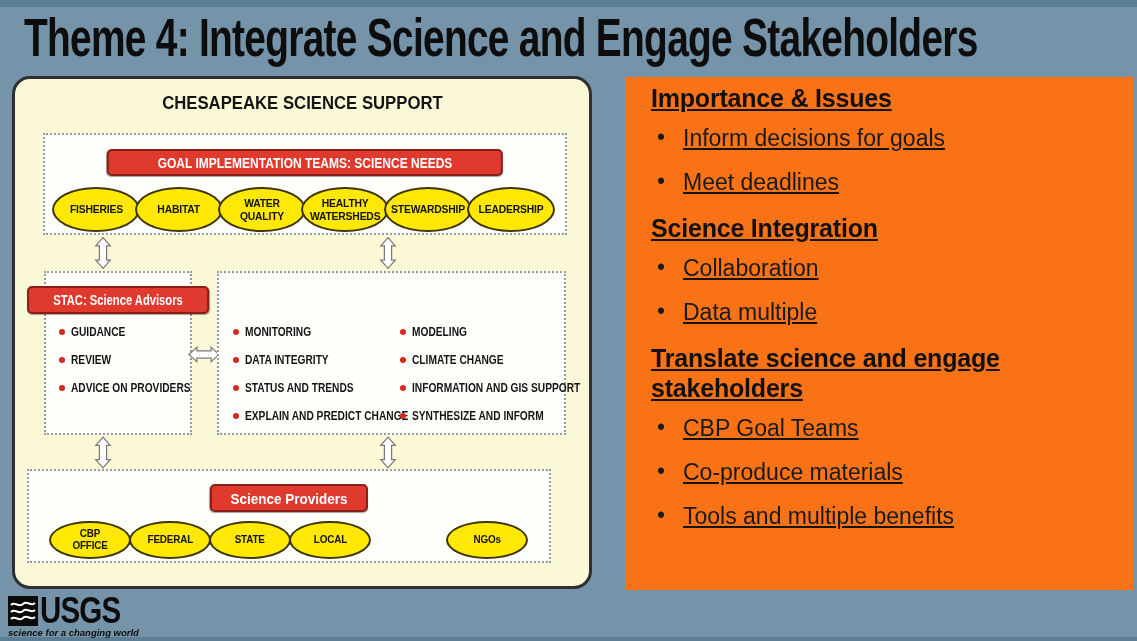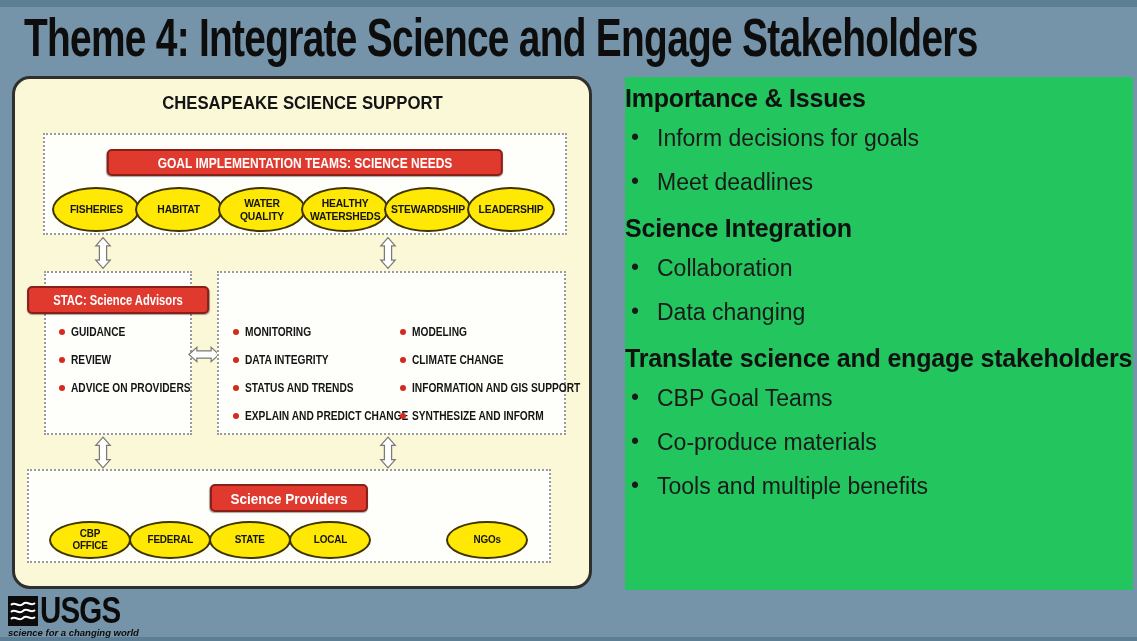--- a/index.html
+++ b/index.html
@@ -71,21 +71,21 @@
     width: 6px; height: 6px; border-radius: 50%; background: #d6291e;
     margin-right: 6px; flex: 0 0 auto;
   }
   .bullet-item .txt { display: inline-block; transform: scaleX(0.85); transform-origin: left center; }
 
   .arrow { position: absolute; }
 
   
   .panel {
     position: absolute; left: 625px; top: 77px; width: 508px; height: 513px;
-    background: #22c55e; padding: 6px 0; overflow: hidden;
+    background: #f97316; padding: 6px 26px; overflow: hidden; text-decoration: underline;
   }
   .panel h2 {
     font-size: 25px; font-weight: bold; line-height: 30px; color: #111;
     margin-top: 14px; letter-spacing: -0.2px;
   }
   .panel h2.first { margin-top: 0; }
   .panel ul { list-style: none; margin-top: 12px; }
   .panel li {
     font-size: 23px; line-height: 26px; margin-bottom: 18px;
     padding-left: 32px; position: relative; color: #1a1a1a;
@@ -243,21 +243,21 @@
 
 <div class="panel">
   <h2 class="first">Importance &amp; Issues</h2>
   <ul>
     <li>Inform decisions for goals</li>
     <li>Meet deadlines</li>
   </ul>
   <h2>Science Integration</h2>
   <ul>
     <li>Collaboration</li>
-    <li>Data changing</li>
+    <li>Data multiple</li>
   </ul>
   <h2>Translate science and engage stakeholders</h2>
   <ul>
     <li>CBP Goal Teams</li>
     <li>Co-produce materials</li>
     <li>Tools and multiple benefits</li>
   </ul>
 </div>
 
 <div class="usgs">

